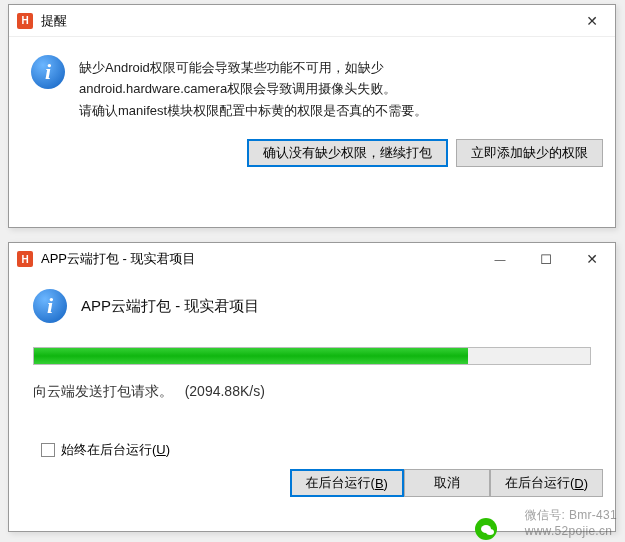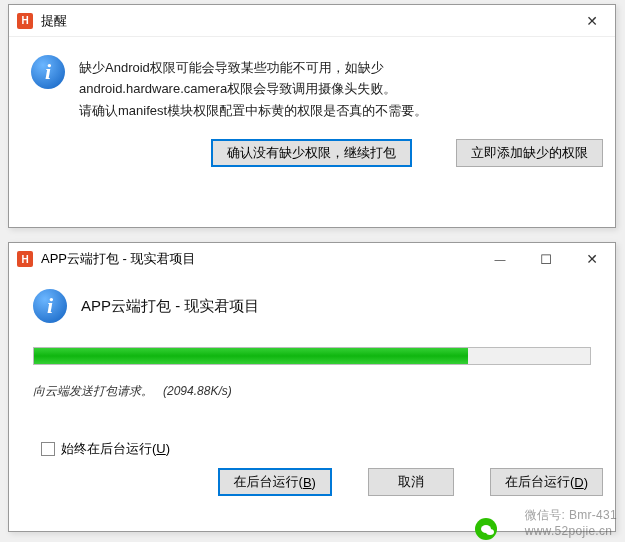--- a/index.html
+++ b/index.html
@@ -84,21 +84,20 @@
     min-width: 86px;
     height: 28px;
     background: #e1e1e1;
     border: 1px solid #acacac;
     font-size: 13px;
     padding: 0 14px;
     display: inline-flex;
     align-items: center;
     justify-content: center;
     color: #000;
-    margin-left: 36px;
   }
   .btn.default {
     border: 2px solid #0078d7;
     background: #e1e1e1;
   }
 
   
   .d2-body { padding: 0 22px; background: #fff; }
   .d2-head {
     display: flex; align-items: center;
@@ -113,22 +112,21 @@
     position: relative;
   }
   .progress-inner {
     height: 100%;
     width: 78%;
     background: linear-gradient(to bottom, #34d034, #0fb60f, #34d034);
   }
   .status-line {
     margin: 18px 2px 0 2px;
     color: #333;
-    font-size: 12px;
-    font-style: italic;
+    font-size: 14px;
   }
   .checkbox-row {
     display: flex; align-items: center;
     margin: 40px 0 0 2px;
     padding-left: 8px;
   }
   .chk {
     width: 14px; height: 14px;
     border: 1px solid #888;
     background: #fff;

